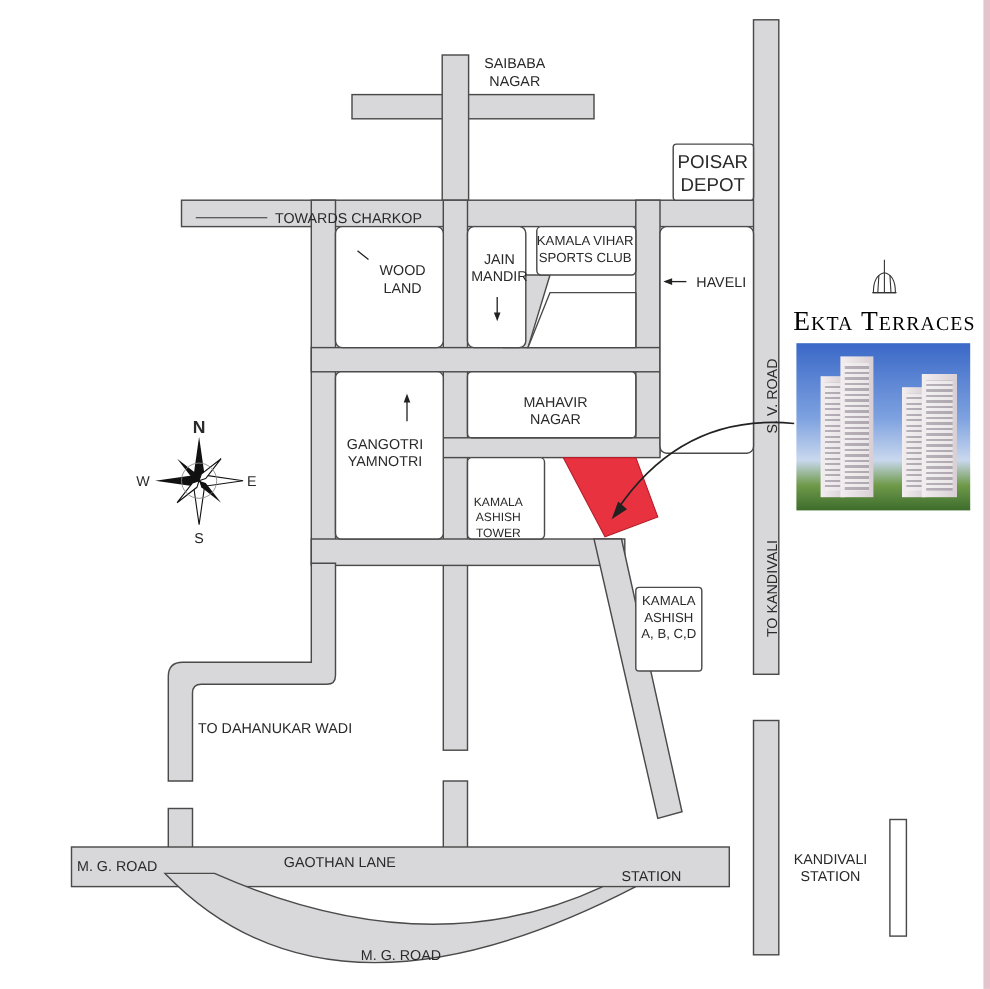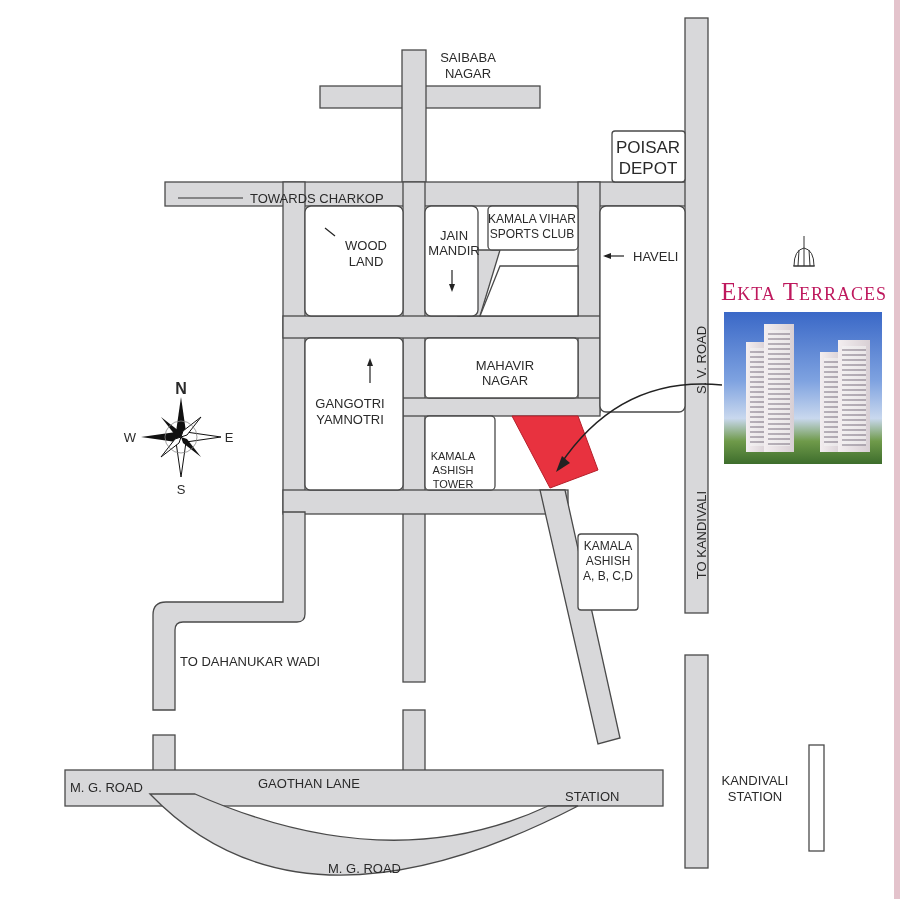--- a/index.html
+++ b/index.html
@@ -5,21 +5,21 @@
   html, body { margin:0; padding:0; background:#ffffff; }
   body { width:900px; height:899px; position:relative; overflow:hidden; font-family:"Liberation Sans", sans-serif; }
   #map { position:absolute; left:0; top:0; width:900px; height:899px; }
   .road { fill:#d8d8da; stroke:#4a4a4a; stroke-width:1.3; }
   .block { fill:#ffffff; stroke:#4a4a4a; stroke-width:1.3; }
   .lbl { font-family:"Liberation Sans", sans-serif; font-size:13px; fill:#2a2a2a; }
   .lbl-sm { font-family:"Liberation Sans", sans-serif; font-size:11px; fill:#2a2a2a; }
   .lbl-lg { font-family:"Liberation Sans", sans-serif; font-size:17px; fill:#2a2a2a; }
   .pinkbar { position:absolute; right:0; top:0; width:6px; height:899px; background:#e4c3cc; }
   .brand { position:absolute; left:718px; top:236px; width:172px; text-align:center; }
-  .brand-title { font-family:"Liberation Serif", serif; font-size:25px; letter-spacing:1px; color:#be185d; font-variant:small-caps; display:block; margin-top:2px; }
+  .brand-title { font-family:"Liberation Serif", serif; font-size:25px; letter-spacing:1px; color:#000000; font-variant:small-caps; display:block; margin-top:2px; }
   .photo { position:absolute; left:724px; top:312px; width:158px; height:152px; overflow:hidden;
            background:linear-gradient(#3a68c7 0%, #7ea2e0 45%, #c9d8ee 70%, #6f9a4a 85%, #3d6d2c 100%); }
   .tower { position:absolute; background:linear-gradient(90deg,#f3eef0,#d8cfd4); }
   .tower::after { content:""; position:absolute; inset:6px 4px; background:repeating-linear-gradient(#f5f5f5 0 3px, #8a8390 3px 5px); opacity:.55; }
 </style>
 </head>
 <body>
 
 <svg id="map" viewBox="0 0 900 899" xmlns="http://www.w3.org/2000/svg">
 

